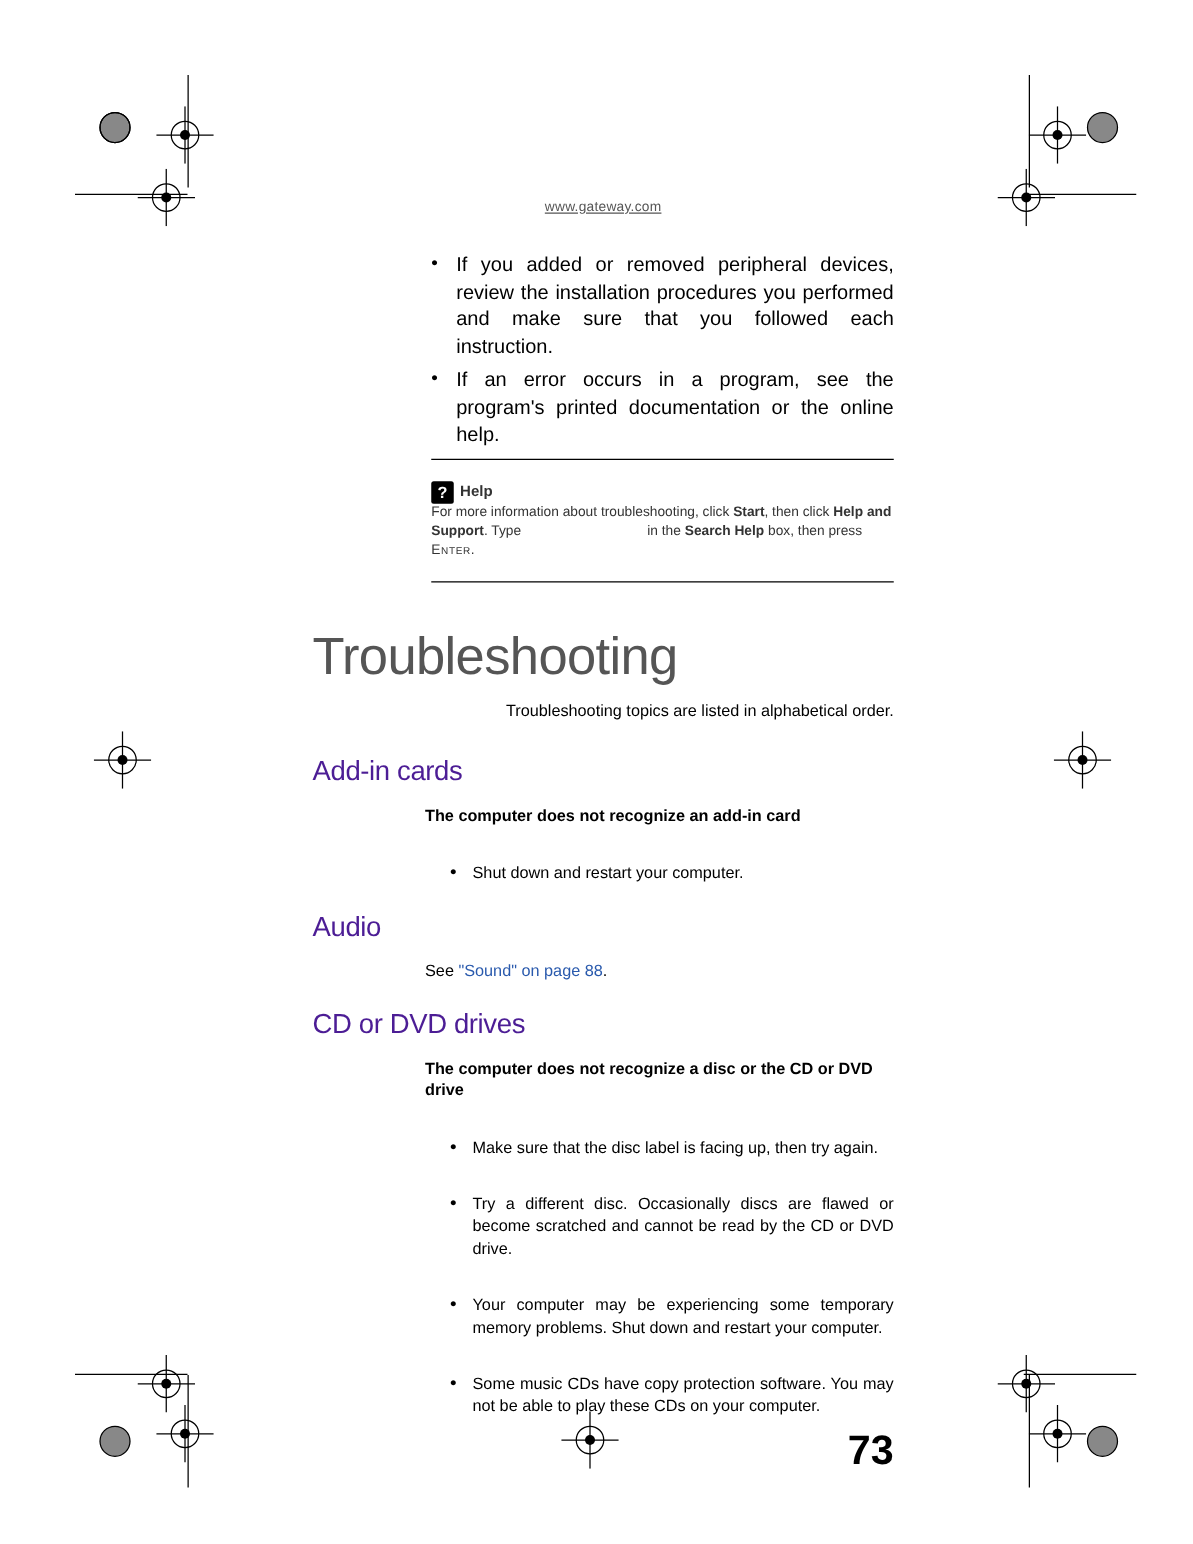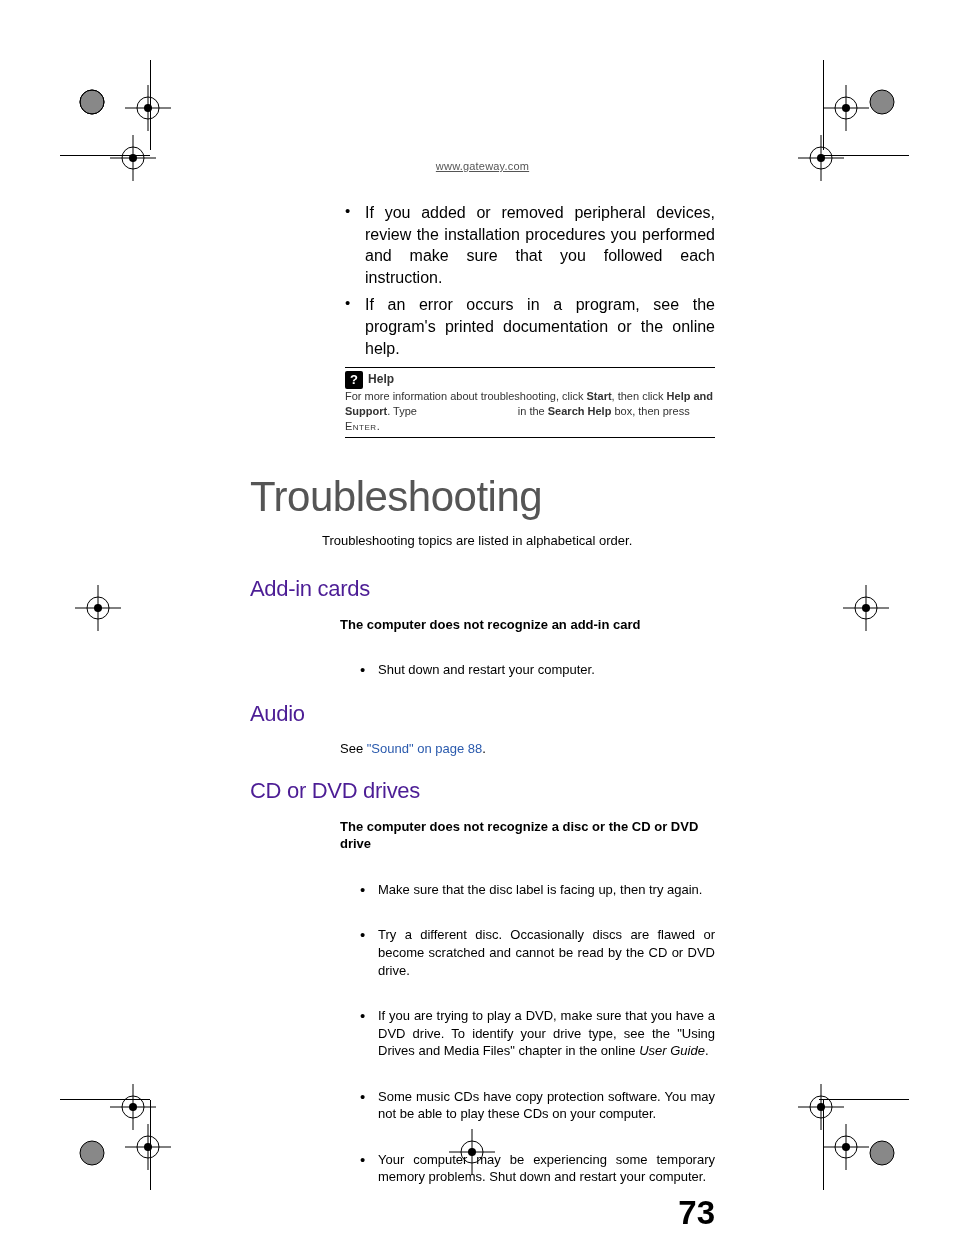--- a/index.html
+++ b/index.html
@@ -45,21 +45,21 @@
     position: absolute;
     left: 0;
     top: -1px;
     font-size: 15px;
     color: #000;
   }
   .helpbox {
     margin-left: 95px;
     border-top: 1px solid #000;
     border-bottom: 1px solid #000;
-    padding: 3px 0;
+    padding: 17px 0;
     margin-top: 8px;
     font-size: 11px;
     line-height: 1.35;
     color: #333;
   }
   .helpbox .help-icon {
     display: inline-block;
     width: 18px;
     height: 18px;
     background: #000;
@@ -79,20 +79,21 @@
     font-weight: 400;
     color: #555;
     margin-top: 35px;
     margin-bottom: 12px;
     letter-spacing: -0.5px;
   }
   .intro-line {
     margin-left: 72px;
     font-size: 13px;
     margin-bottom: 28px;
+    text-align: right;
   }
   h2.section {
     font-size: 22px;
     font-weight: 400;
     color: #4c1d95;
     margin-bottom: 14px;
     letter-spacing: -0.3px;
   }
   .subhead {
     font-weight: bold;
@@ -265,21 +266,18 @@
   <h2 class="section">Audio</h2>
   <div class="see-line">
     <span>See </span><span class="link">"Sound" on page 88</span><span>.</span>
   </div>
 
   <h2 class="section">CD or DVD drives</h2>
   <div class="subhead">The computer does not recognize a disc or the CD or DVD drive</div>
   <ul class="subbullets" style="margin-bottom:0;">
     <li>Make sure that the disc label is facing up, then try again.</li>
     <li>Try a different disc. Occasionally discs are flawed or become scratched and cannot be read by the CD or DVD drive.</li>
-    <li>
-      <span id="cddvd-b2">If you are trying to play a DVD, make sure that you have a DVD drive. To identify your drive type, see the "Using Drives and Media Files" chapter in the online <span class="italic">User Guide</span>.</span>
-    </li>
+    <li>Your computer may be experiencing some temporary memory problems. Shut down and restart your computer.</li>
     <li>Some music CDs have copy protection software. You may not be able to play these CDs on your computer.</li>
-    <li>Your computer may be experiencing some temporary memory problems. Shut down and restart your computer.</li>
   </ul>
 
   <div class="pagenum">73</div>
 </div>
 
 </body></html>

